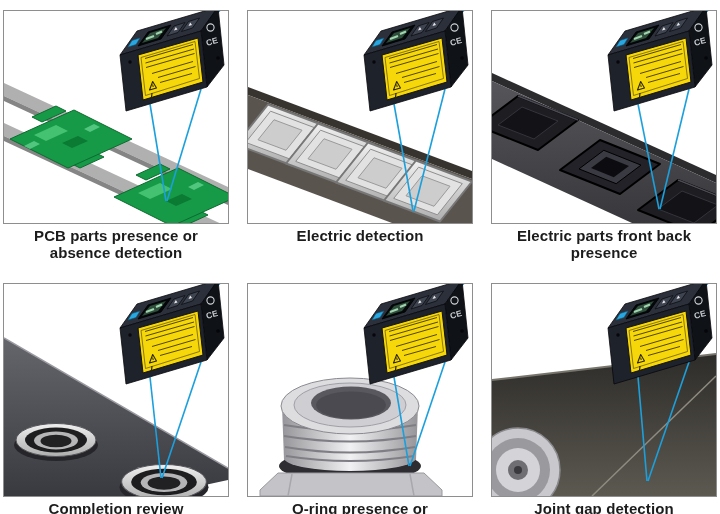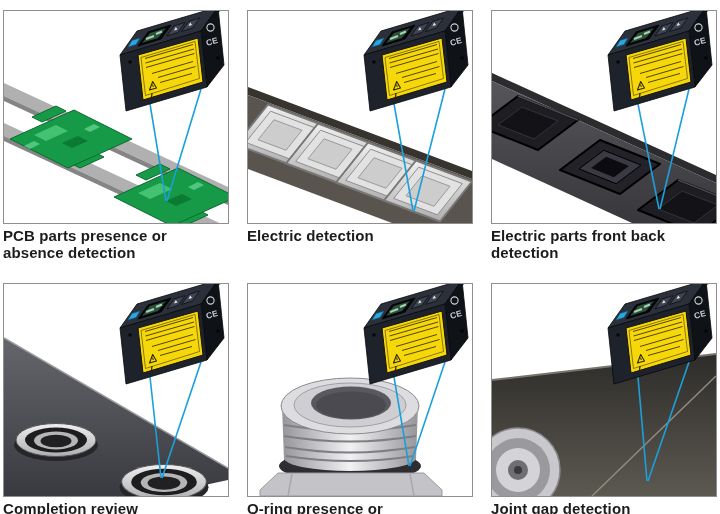--- a/index.html
+++ b/index.html
@@ -7,21 +7,21 @@
     width:720px;height:514px;position:relative;overflow:hidden;
     background:#ffffff;font-family:"Liberation Sans",sans-serif;
   }
   .cell{position:absolute;width:226px;margin:0;}
   .frame{
     width:226px;height:214px;border:1px solid #8e8e8e;
     box-sizing:border-box;background:#fff;overflow:hidden;
   }
   svg.scene{display:block;width:224px;height:212px;}
   .caption{
-    margin-top:3px;width:226px;text-align:left;font-weight:bold;
+    margin-top:3px;width:226px;text-align:center;font-weight:bold;
     font-size:15px;line-height:17px;color:#1c1c1c;letter-spacing:0.1px;
   }
   .beam{stroke-width:1.6;fill:none;}
   #asset-defs{position:absolute;width:0;height:0;overflow:hidden;}
 </style>
 </head>
 <body>
 
 <svg id="asset-defs" aria-hidden="true">
   <defs>
@@ -197,21 +197,21 @@
         <use href="#chip-flip" xlink:href="#chip-flip" transform="translate(118,156)"></use>
         <use href="#chip-up" xlink:href="#chip-up" transform="translate(196,196)"></use>
       </g>
       <g class="beam" stroke="#1ba0dc">
         <line x1="146" y1="93" x2="167" y2="198"></line>
         <line x1="197" y1="78" x2="168" y2="198"></line>
       </g>
       <use href="#sensor" xlink:href="#sensor"></use>
     </svg>
   </div>
-  <figcaption class="caption">Electric parts front back detection</figcaption>
+  <figcaption class="caption">Electric parts front back presence</figcaption>
 </figure>
 
 <figure class="cell" style="left:3px;top:283px">
   <div class="frame">
     <svg class="scene" viewBox="0 0 224 212">
       <g>
         <polygon points="0,54 224,184 224,196 150,212 0,212" fill="url(#gPlate)"></polygon>
         <line x1="0" y1="54" x2="224" y2="184" stroke="#9a9aa0" stroke-width="1.5"></line>
       </g>
       <g>

